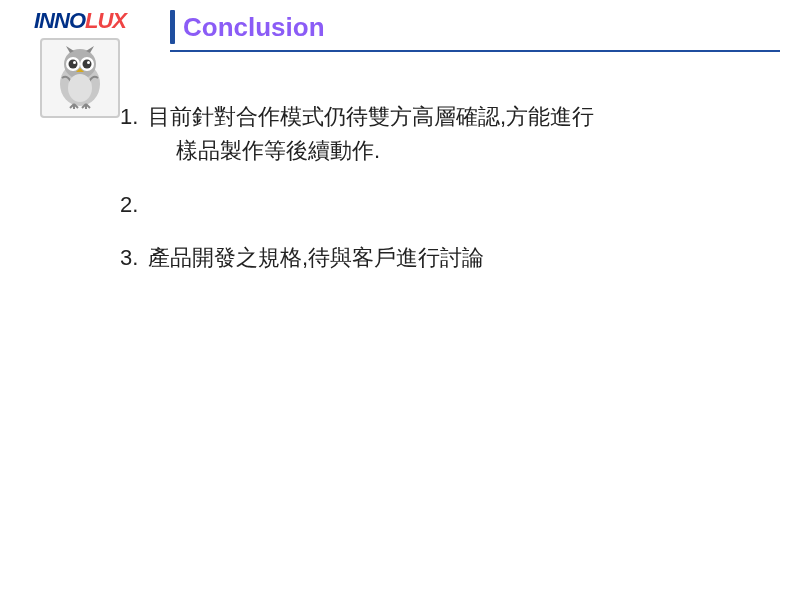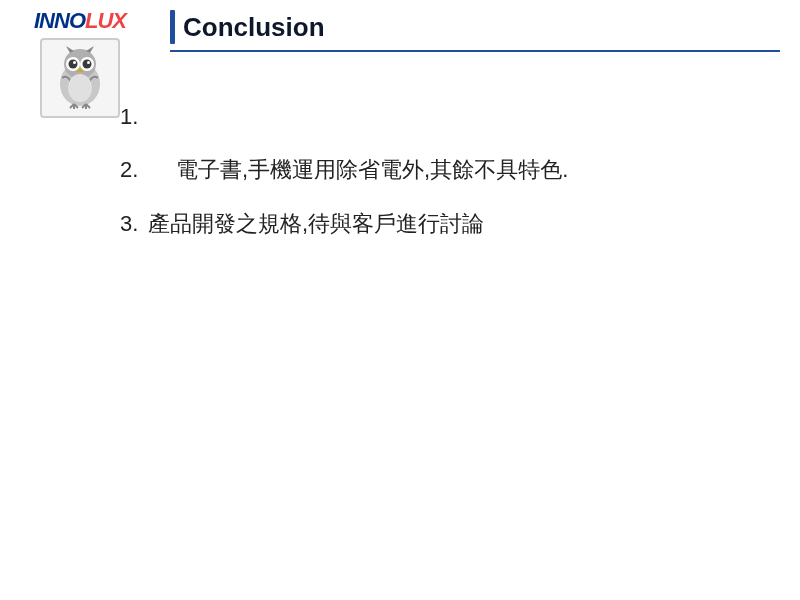--- a/index.html
+++ b/index.html
@@ -91,21 +91,21 @@
       width: 5px;
       height: 34px;
       background: #1f4e9f;
       border-radius: 1px;
       flex-shrink: 0;
     }
 
     .title-text {
       font-size: 26px;
       font-weight: bold;
-      color: #0f172a;
+      color: #8b5cf6;
     }
 
     .divider-line {
       height: 2px;
       background: #1f4e9f;
       width: 100%;
       margin-top: 2px;
     }
 
     
@@ -207,27 +207,28 @@
       <span class="title-text">Conclusion</span>
     </div>
     <div class="divider-line"></div>
   </div>
 
   <div class="content">
 
     <div class="content-item">
       <span class="item-number">1.</span>
       <div class="item-text-block">
+        <span class="item-line">目前針對合作模式仍待雙方高層確認,方能進行</span>
+        <span class="item-line-indent">樣品製作等後續動作.</span>
       </div>
     </div>
 
     <div class="content-item" style="margin-top: 12px;">
       <span class="item-number">2.</span>
       <div class="item-text-block">
-        <span class="item-line-indent">電子書,手機運用除省電外,其餘不具特色.</span>
       </div>
     </div>
 
     <div class="content-item" style="margin-top: 12px;">
       <span class="item-number">3.</span>
       <div class="item-text-block">
         <span class="item-line">產品開發之規格,待與客戶進行討論</span>
       </div>
     </div>
 

